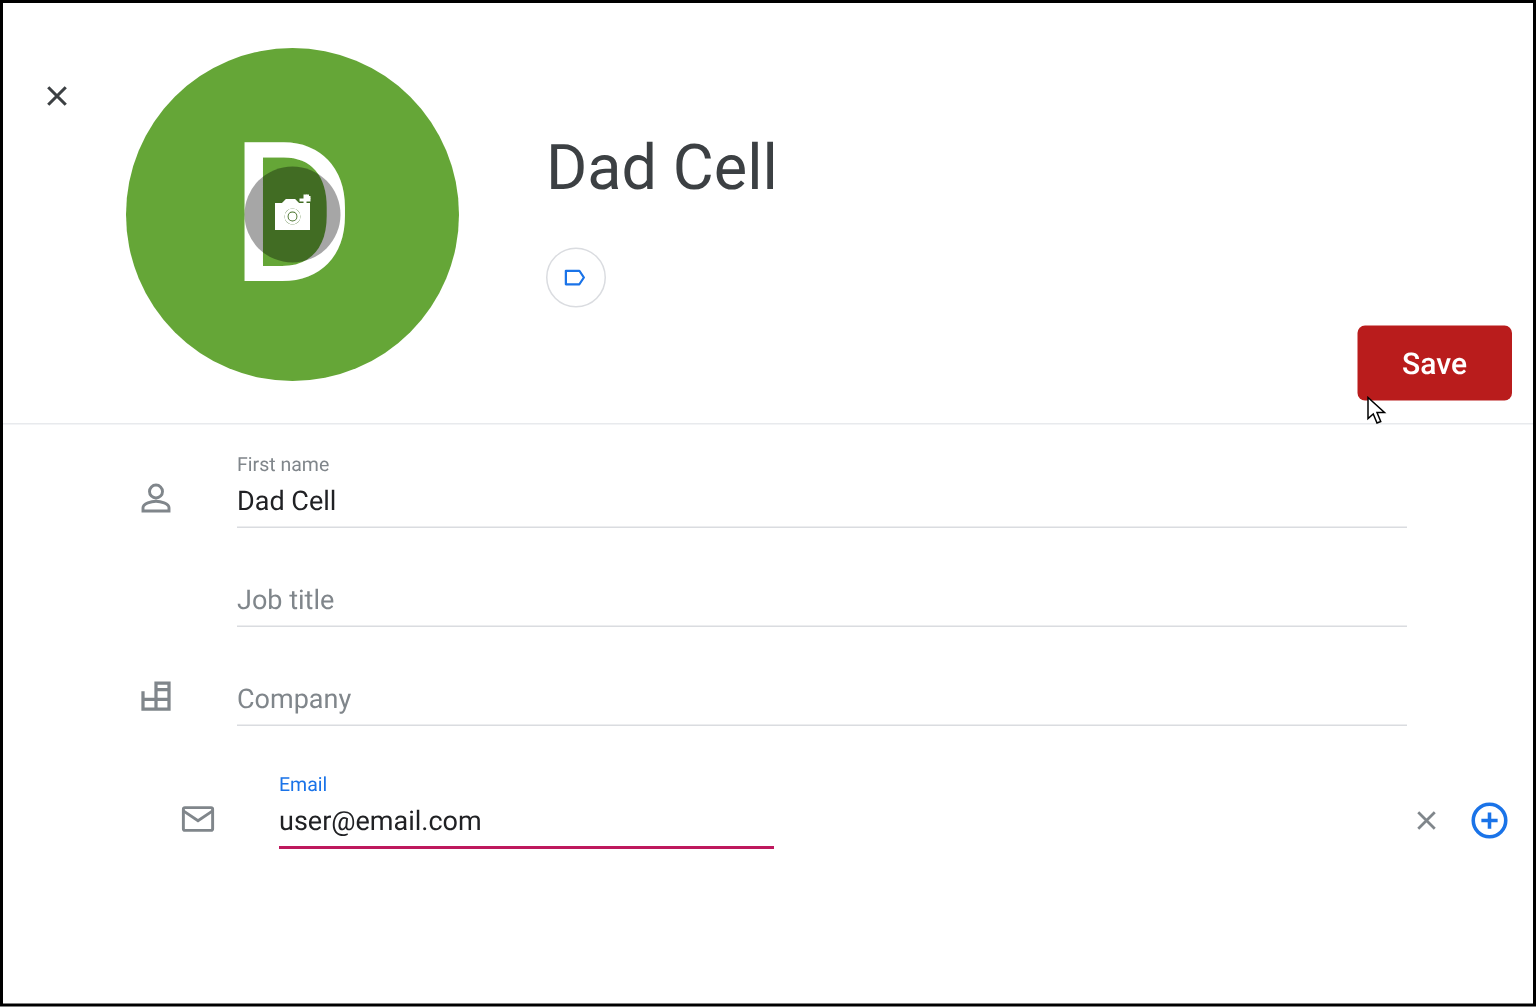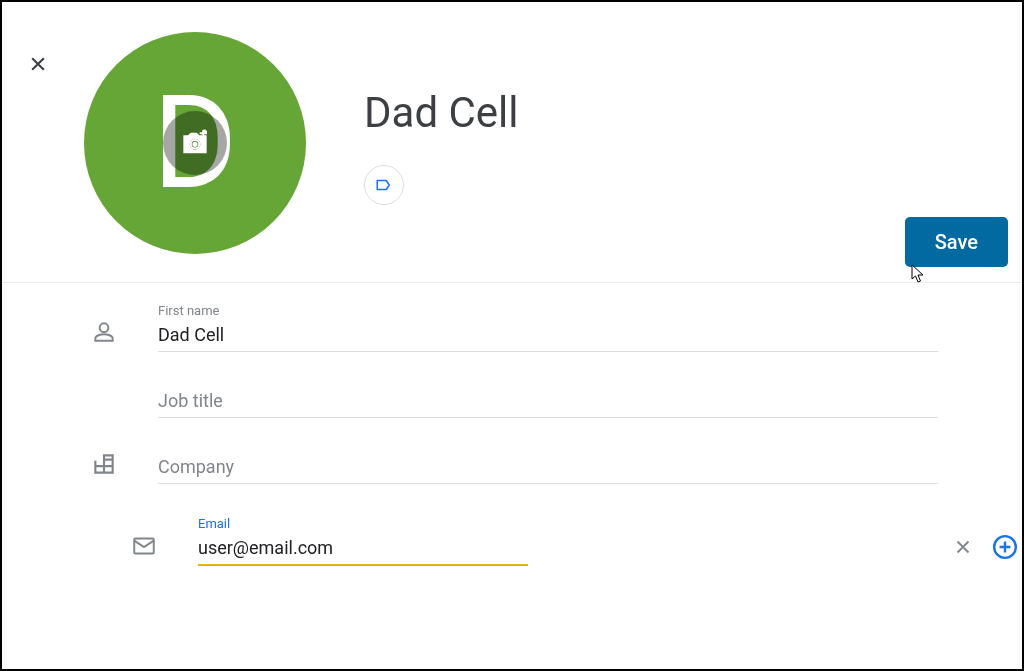--- a/index.html
+++ b/index.html
@@ -101,21 +101,21 @@
       cursor: pointer;
     }
     .label-btn svg {
       width: 18px;
       height: 18px;
     }
     .save-btn {
       position: absolute;
       right: 14px;
       top: 215px;
-      background: #0369a1;
+      background: #b91c1c;
       color: #fff;
       border: none;
       font-size: 20px;
       font-weight: 500;
       padding: 13px 30px;
       border-radius: 5px;
       cursor: pointer;
       font-family: inherit;
     }
     .cursor-pointer {
@@ -123,21 +123,21 @@
       right: 95px;
       top: 262px;
       pointer-events: none;
     }
     .divider {
       border: none;
       border-top: 1px solid #e8eaed;
       margin: 0;
     }
     .form-section {
-      padding: 20px 4px 0 88px;
+      padding: 20px 16px 0 88px;
     }
     .form-row {
       display: flex;
       align-items: flex-end;
       margin-bottom: 32px;
       position: relative;
     }
     .row-icon {
       width: 28px;
       height: 28px;
@@ -177,21 +177,21 @@
       color: #202124;
       padding: 4px 0 6px 0;
       font-family: inherit;
       outline: none;
       background: transparent;
     }
     .field-input::placeholder {
       color: #80868b;
     }
     .field-input.active {
-      border-bottom: 2px solid #eab308;
+      border-bottom: 2px solid #be185d;
     }
     .email-row {
       display: flex;
       align-items: flex-end;
       gap: 24px;
     }
     .email-field {
       flex: 0 0 330px;
     }
     .label-field {

